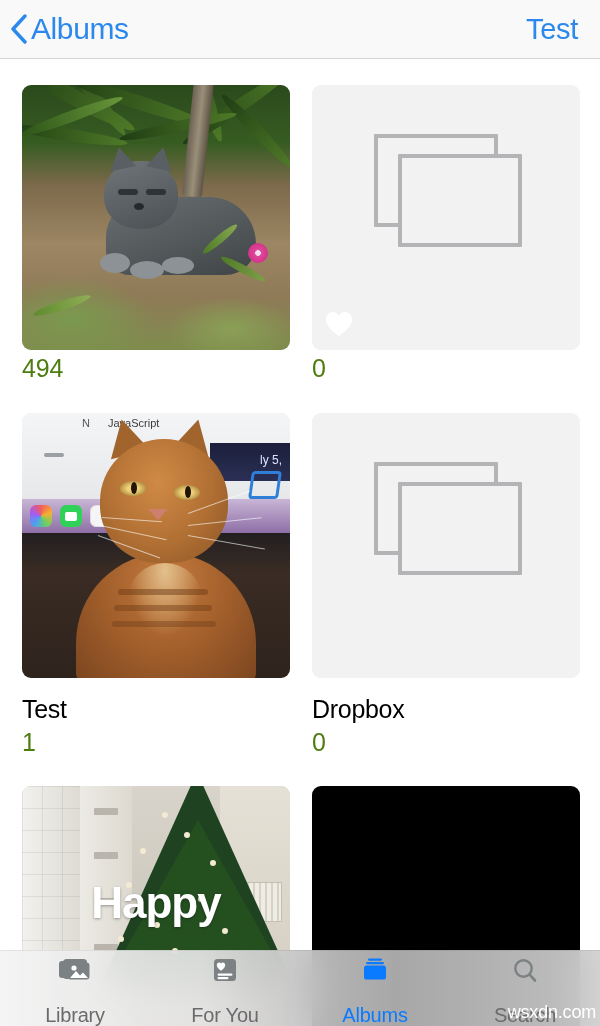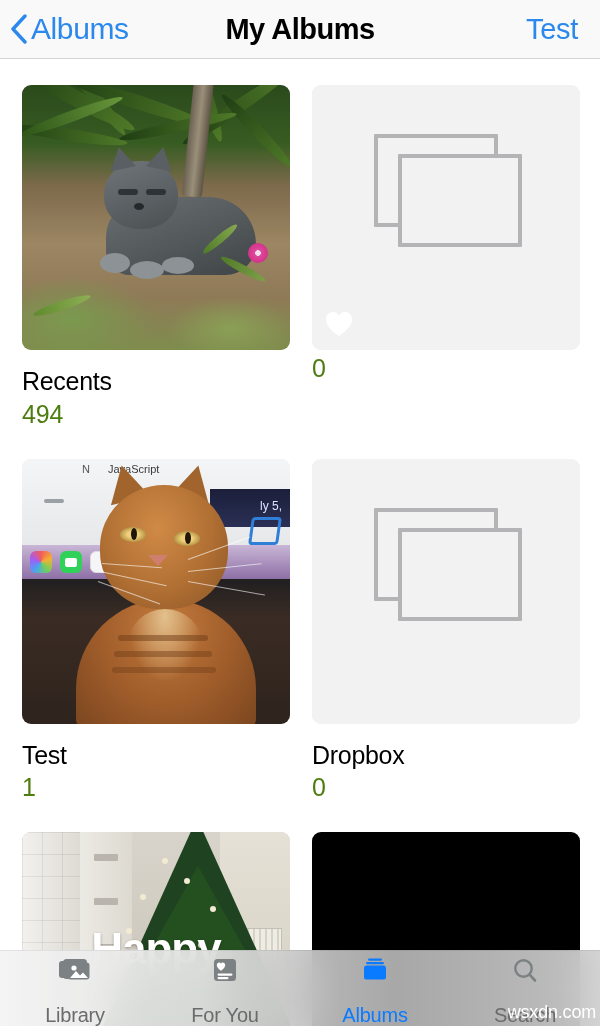--- a/index.html
+++ b/index.html
@@ -368,21 +368,20 @@
 
 <div class="phone">
 
   <div class="navbar">
     <div class="nav-back">
       <svg class="chev" viewBox="0 0 17 30">
         <path d="M15 2 L3 15 L15 28" fill="none" stroke="#2b88ec" stroke-width="3.4" stroke-linecap="round" stroke-linejoin="round"></path>
       </svg>
       <span class="nav-back-label">Albums</span>
     </div>
-    <div class="nav-title">My Albums</div>
     <div class="nav-edit">Test</div>
   </div>
 
   <div class="grid">
 
     <div class="album">
       <div class="thumb">
         <div class="photo p-garden">
           <div class="leaf" style="left:-10px;top:6px;width:130px;height:16px;transform:rotate(28deg)"></div>
           <div class="leaf" style="left:6px;top:-4px;width:120px;height:13px;transform:rotate(52deg)"></div>
@@ -403,21 +402,20 @@
           <div style="position:absolute;left:112px;top:118px;width:10px;height:7px;background:#26292b;border-radius:50%"></div>
           <div class="cat-gray-paw" style="left:78px;top:168px;width:30px;height:20px"></div>
           <div class="cat-gray-paw" style="left:108px;top:176px;width:34px;height:18px"></div>
           <div class="cat-gray-paw" style="left:140px;top:172px;width:32px;height:17px"></div>
           <div class="flower"></div>
           <div class="leaf" style="left:176px;top:150px;width:44px;height:8px;transform:rotate(-40deg);background:linear-gradient(90deg,#4f7a28,#86a850)"></div>
           <div class="leaf" style="left:196px;top:180px;width:50px;height:8px;transform:rotate(28deg);background:linear-gradient(90deg,#4f7a28,#7e9f48)"></div>
           <div class="leaf" style="left:10px;top:216px;width:60px;height:9px;transform:rotate(-18deg);background:linear-gradient(90deg,#5f8a2e,#8fae55)"></div>
         </div>
       </div>
-      <div class="album-title">Recents</div>
       <div class="album-count">494</div>
     </div>
 
     <div class="album">
       <div class="thumb">
         <div class="ph-wrap">
           <div class="ph-rect ph-back"></div>
           <div class="ph-rect ph-front"></div>
         </div>
         <svg class="heart-badge" viewBox="0 0 28 26">

